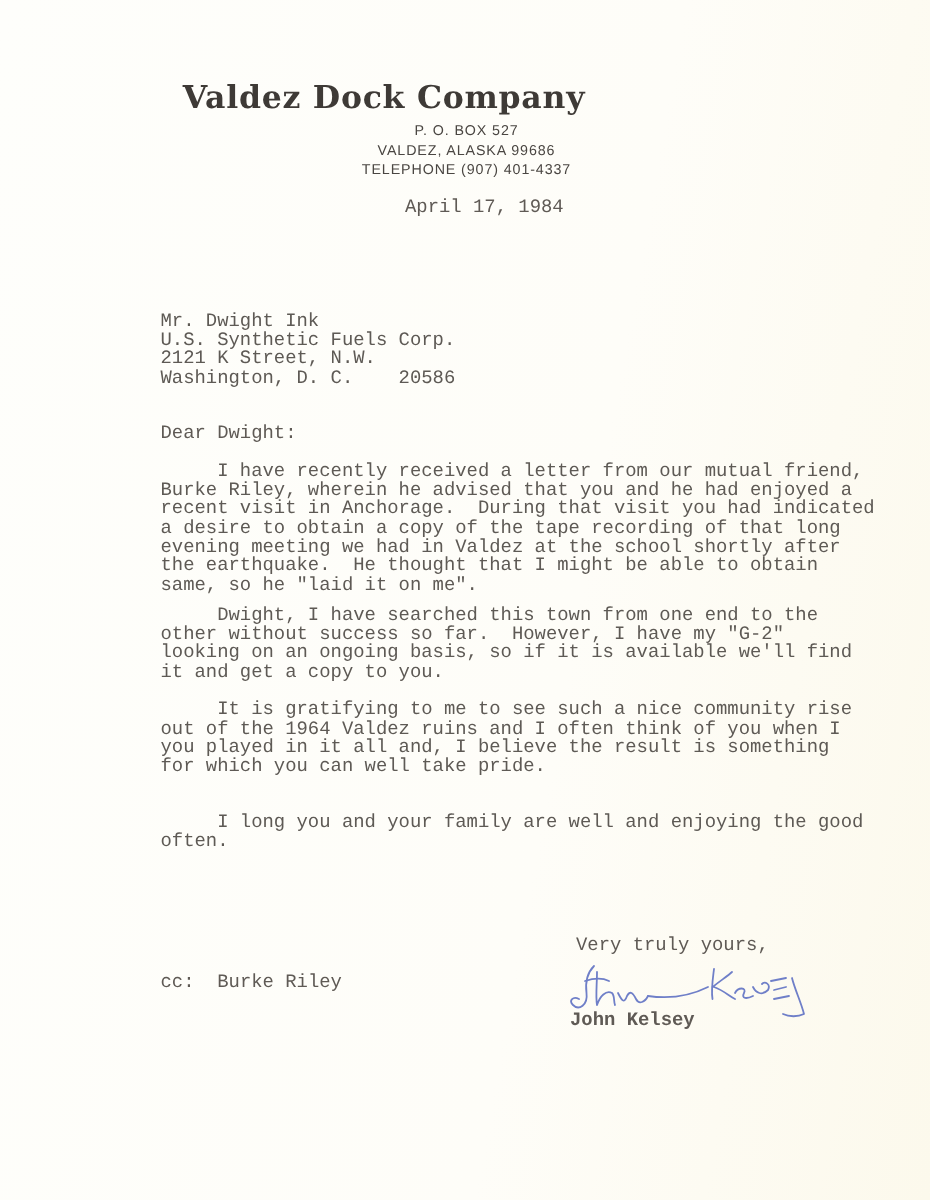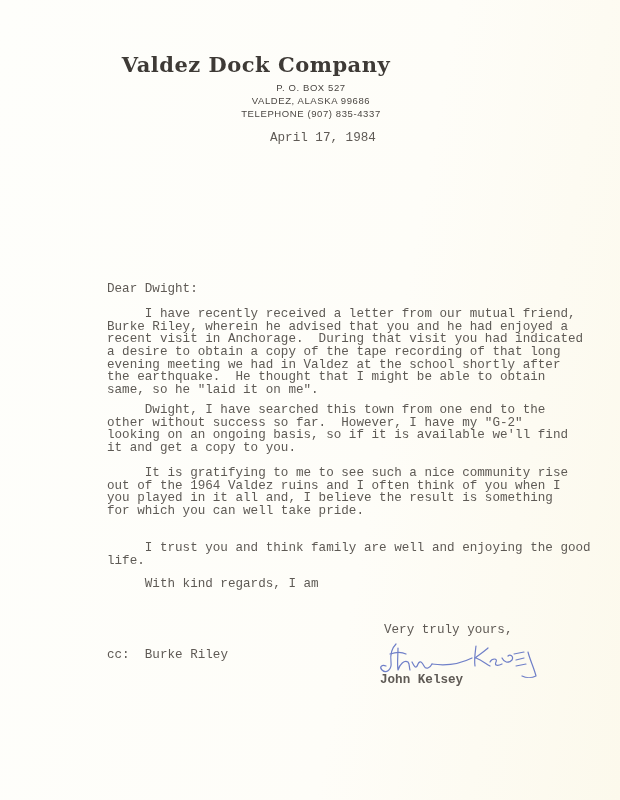--- a/index.html
+++ b/index.html
@@ -40,24 +40,30 @@
   }
 </style>
 </head>
 <body>
 
 <div class="page">
 
   <div class="letterhead-name">Valdez Dock Company</div>
   <div class="lh-line" style="top:82px">P. O. BOX 527</div>
   <div class="lh-line" style="top:95px">VALDEZ, ALASKA 99686</div>
-  <div class="lh-line" style="top:108px">TELEPHONE (907) 835-4337</div>
+  <div class="lh-line" style="top:108px">TELEPHONE (907) 401-4337</div>
 
   <div class="tw" style="left:255px; top:132px;margin-left:15px;">April 17, 1984</div>
 
+  <div class="para" style="top:208px;">
+    <span class="ln">Mr. Dwight Ink</span>
+    <span class="ln">U.S. Synthetic Fuels Corp.</span>
+    <span class="ln">2121 K Street, N.W.</span>
+    <span class="ln">Washington, D. C.    20586</span>
+  </div>
 
   <div class="tw" style="left:107px; top:283px;">Dear Dwight:</div>
 
   <div class="para" style="top:308px;">
     <span class="ln">     I have recently received a letter from our mutual friend,</span>
     <span class="ln">Burke Riley, wherein he advised that you and he had enjoyed a</span>
     <span class="ln">recent visit in Anchorage.  During that visit you had indicated</span>
     <span class="ln">a desire to obtain a copy of the tape recording of that long</span>
     <span class="ln">evening meeting we had in Valdez at the school shortly after</span>
     <span class="ln">the earthquake.  He thought that I might be able to obtain</span>
@@ -72,27 +78,24 @@
   </div>
 
   <div class="para" style="top:467px;">
     <span class="ln">     It is gratifying to me to see such a nice community rise</span>
     <span class="ln">out of the 1964 Valdez ruins and I often think of you when I</span>
     <span class="ln">you played in it all and, I believe the result is something</span>
     <span class="ln">for which you can well take pride.</span>
   </div>
 
   <div class="para" style="top:542px;">
-    <span class="ln">     I trust you and think family are well and enjoying the good</span>
-    <span class="ln">life.</span>
+    <span class="ln">     I long you and your family are well and enjoying the good</span>
+    <span class="ln">often.</span>
   </div>
 
-  <div class="para" style="top:578px;">
-    <span class="ln">     With kind regards, I am</span>
-  </div>
 
   <div class="tw" style="left:384px; top:624px;">Very truly yours,</div>
 
   <div class="signature">
     <svg width="170" height="40" viewBox="0 0 170 40">
       <g fill="none" stroke="#6f7fc8" stroke-width="1.2" stroke-linecap="round" stroke-linejoin="round">
         <path d="M20 4 C16 8, 14 14, 15 22 C16 30, 10 34, 6 30 C3 27, 6 24, 10 26"></path>
         <path d="M14 14 C 20 12, 26 12, 30 14"></path>
         <path d="M22 8 C 22 16, 21 24, 22 30 C 24 24, 28 20, 32 22 C 34 24, 33 28, 34 30"></path>
         <path d="M36 22 C 38 26, 40 30, 42 24 C 44 20, 46 22, 48 26 C 50 30, 54 28, 56 24"></path>

